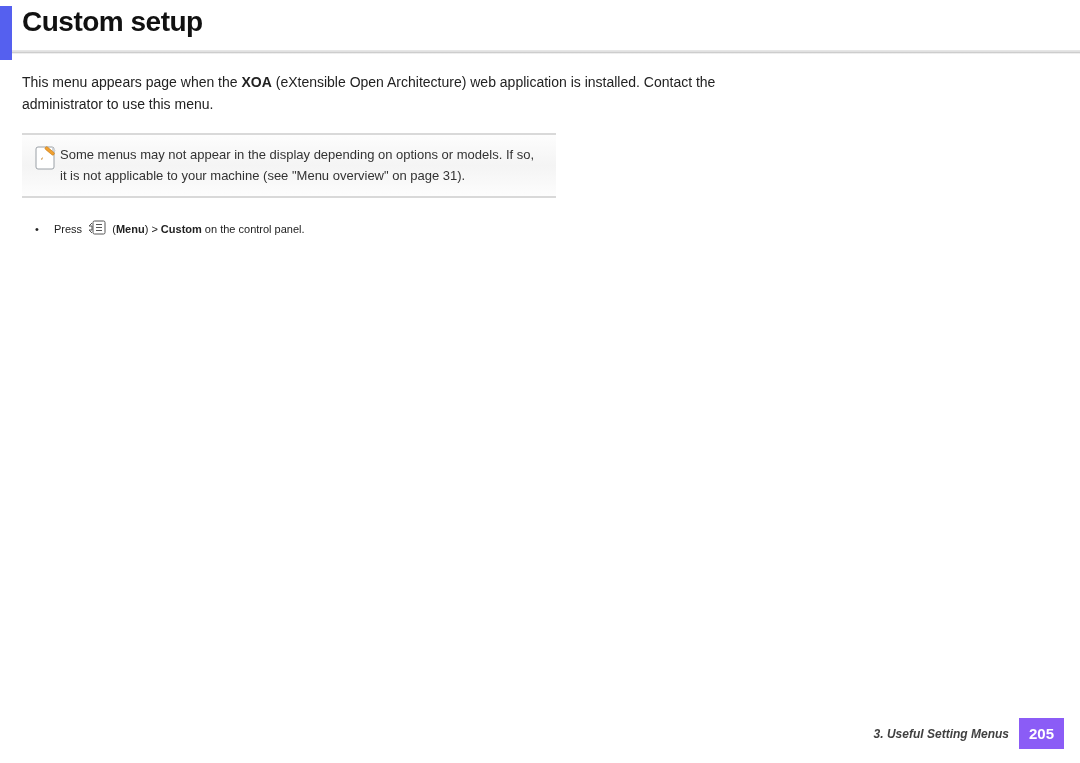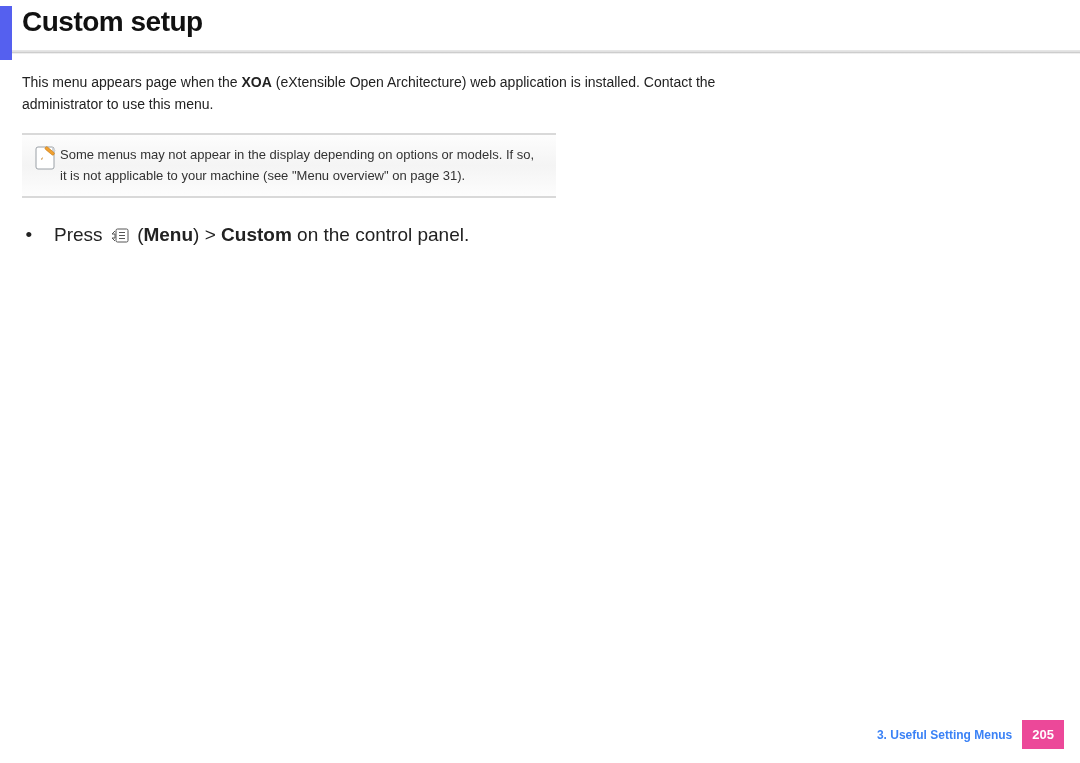--- a/index.html
+++ b/index.html
@@ -56,48 +56,49 @@
     color: #333;
   }
   .note-icon-wrap {
     width: 26px;
     flex: 0 0 26px;
   }
   .note-text { flex: 1 1 auto; }
   .instr-list {
     margin: 22px 0 0 4px;
     padding: 0 0 0 22px;
-    font-size: 19px;
+    font-size: 11px;
   }
   .instr-list li { padding-left: 6px; }
   .instr-list li::marker { content: "•   "; }
   .menu-icon {
     display: inline-block;
     vertical-align: -3px;
     margin: 0 3px;
   }
   .footer {
     position: absolute;
     bottom: 14px;
     right: 16px;
     display: flex;
     align-items: center;
     gap: 10px;
     font-size: 12px;
   }
   .footer-chapter {
-    color: #3b82f6;
+    color: #404040;
     font-weight: 700;
+    font-style: italic;
   }
   .page-badge {
-    background: #ec4899;
+    background: #8b5cf6;
     color: #fff;
     font-weight: 700;
     padding: 7px 10px;
-    font-size: 13px;
+    font-size: 15px;
   }
 </style>
 </head>
 <body>
 
 <div class="header">
   <div class="accent-bar"></div>
   <h1 class="page-title">Custom setup</h1>
   <div class="title-rule"></div>
 </div>

